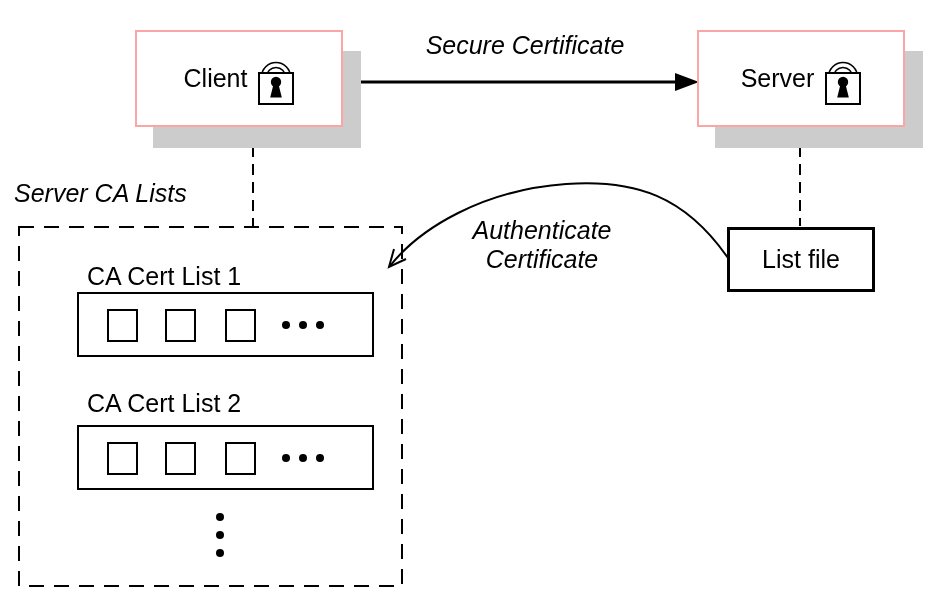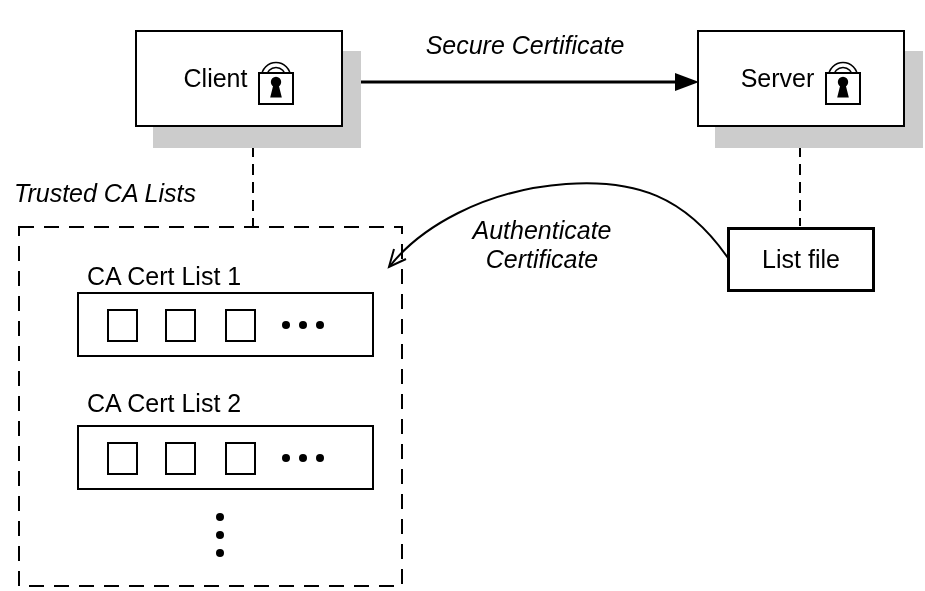--- a/index.html
+++ b/index.html
@@ -15,21 +15,21 @@
   }
   svg.overlay {
     position: absolute;
     left: 0; top: 0;
     width: 925px; height: 591px;
     pointer-events: none;
   }
   .node {
     position: absolute;
     background: #ffffff;
-    border: 2px solid #000000;
+    border: 2px solid #fca5a5;
     box-shadow: 18px 21px 0 #cccccc;
     display: flex;
     align-items: center;
     justify-content: center;
     gap: 11px;
     font-size: 25px;
   }
   .node.client { left: 135px; top: 30px; width: 208px; height: 97px; }
   .node.server { left: 697px; top: 30px; width: 208px; height: 97px; text-align: right; }
   .lock-icon { width: 36px; height: 53px; flex: 0 0 auto; }
@@ -118,21 +118,21 @@
       <path d="M 3.5 25 A 14.5 14.5 0 0 1 32.5 25" fill="none" stroke="#000000" stroke-width="1.6"></path>
       <path d="M 8.5 25 A 9.5 9.5 0 0 1 27.5 25" fill="none" stroke="#000000" stroke-width="1.6"></path>
       <rect x="1" y="21" width="34" height="31" fill="#ffffff" stroke="#000000" stroke-width="2"></rect>
       <circle cx="18" cy="30" r="5.2" fill="#000000"></circle>
       <path d="M 15.2 33.5 L 12.2 45.5 L 23.8 45.5 L 20.8 33.5 Z" fill="#000000"></path>
     </svg>
   </div>
 
   <div class="lbl italic secure-assoc">Secure Certificate</div>
 
-  <div class="lbl italic trusted-ca">Trusted CA Lists</div>
+  <div class="lbl italic trusted-ca">Server CA Lists</div>
 
   <div class="lbl italic auth-cert">
     <div>Authenticate</div>
     <div>Certificate</div>
   </div>
 
   <div class="lbl ca1-label">CA Cert List 1</div>
   <div class="cert-rect row1">
     <div class="cert-square sq1"></div>
     <div class="cert-square sq2"></div>

